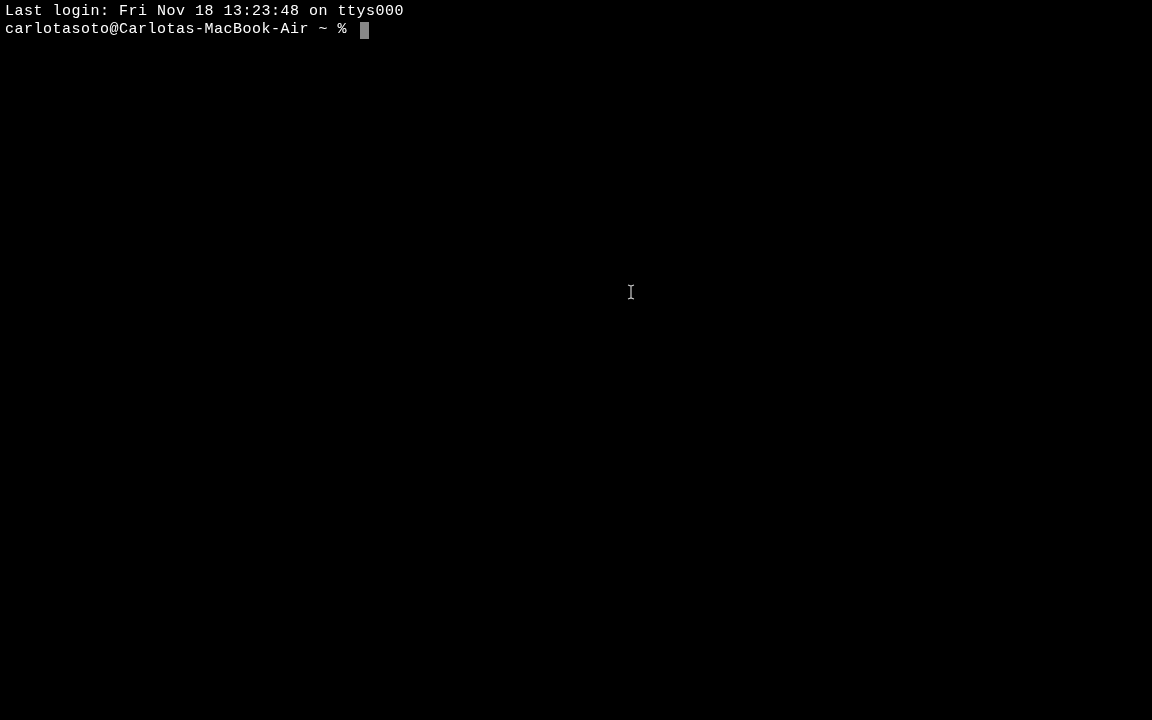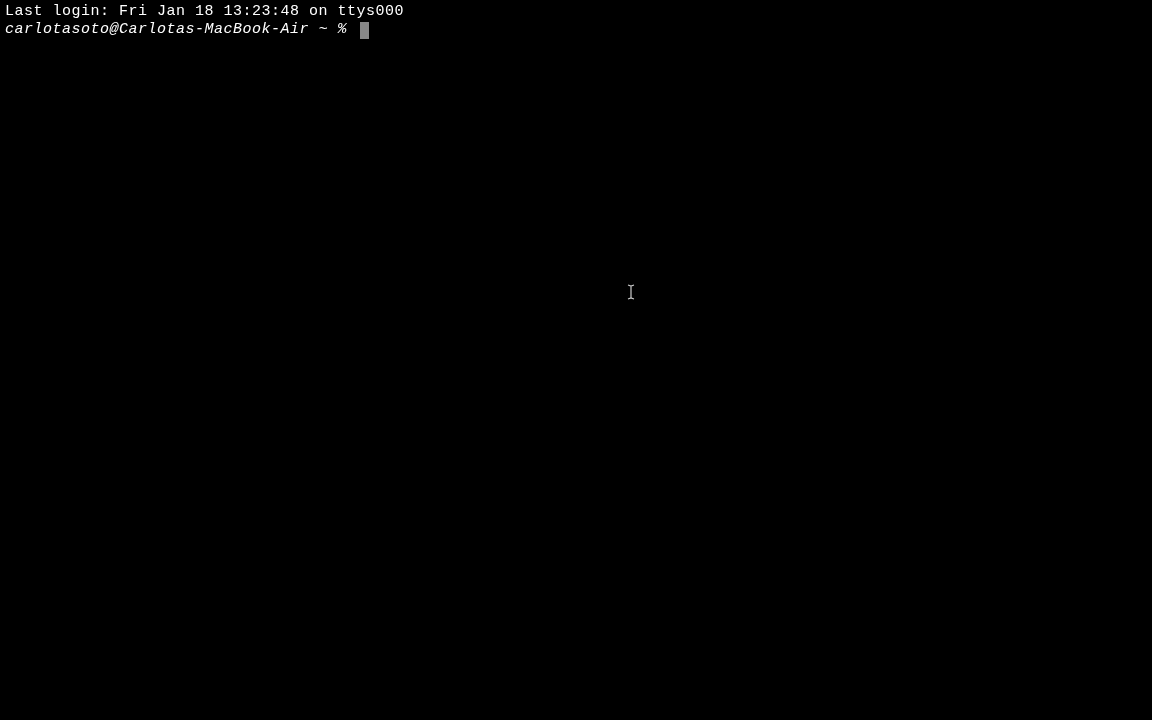--- a/index.html
+++ b/index.html
@@ -24,21 +24,20 @@
     .terminal-line {
       white-space: pre;
       letter-spacing: 0.5px;
     }
     
     .prompt-line {
       white-space: pre;
       letter-spacing: 0.5px;
       display: flex;
       align-items: flex-end;
-      font-style: italic;
     }
     
     .block-cursor {
       display: inline-block;
       width: 9px;
       height: 17px;
       background-color: #888888;
       margin-left: 3px;
       vertical-align: text-bottom;
     }
@@ -57,21 +56,21 @@
       width: 8px;
       height: 16px;
       fill: none;
       stroke: #cccccc;
       stroke-width: 1.2;
     }
   </style>
 </head>
 <body>
 
-<div class="terminal-line">Last login: Fri Jan 18 13:23:48 on ttys000</div>
+<div class="terminal-line">Last login: Fri Nov 18 13:23:48 on ttys000</div>
 
 <div class="prompt-line">
   <span>carlotasoto@Carlotas-MacBook-Air ~ % </span>
   <span class="block-cursor"></span>
 </div>
 
 <div class="text-cursor">
   <svg viewBox="0 0 8 16">
     <path d="M 1 1 L 4 2 L 7 1 M 4 2 L 4 14 M 1 15 L 4 14 L 7 15"></path>
   </svg>

